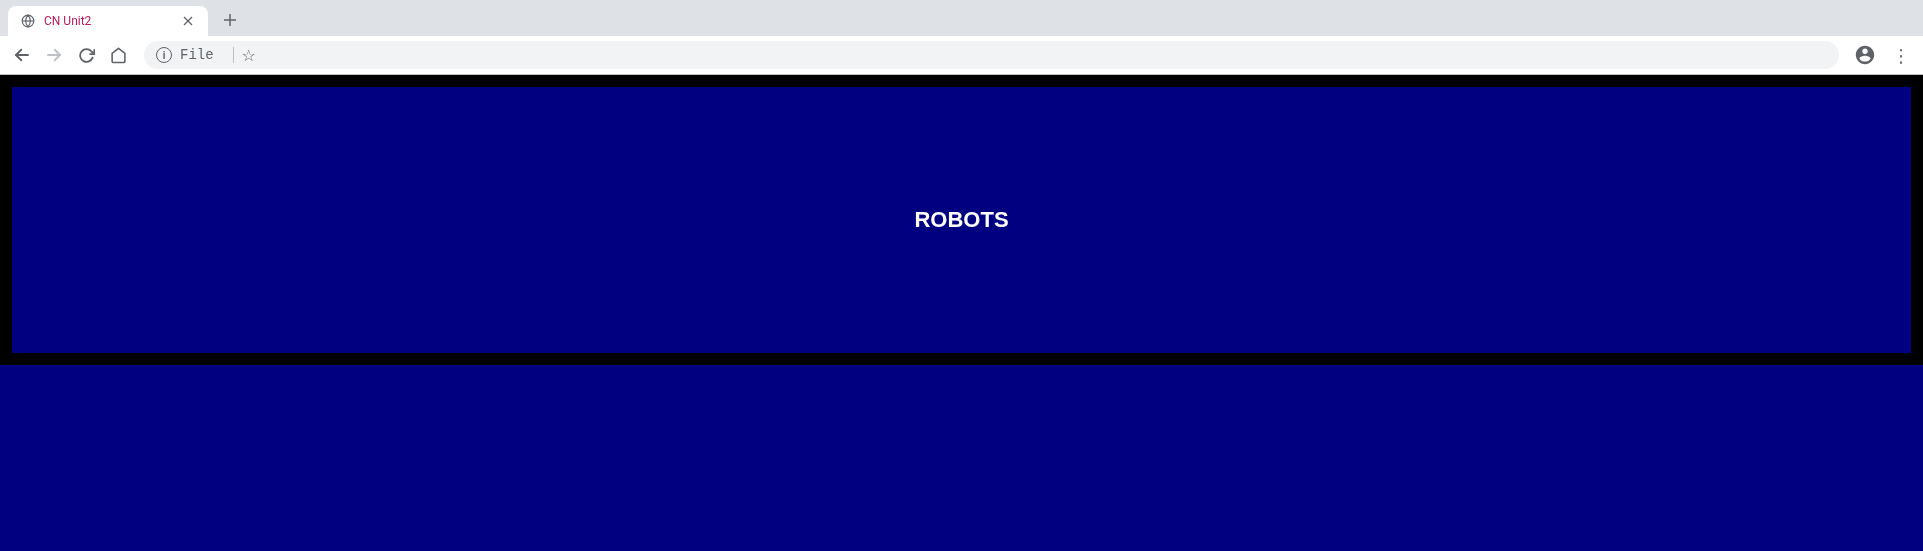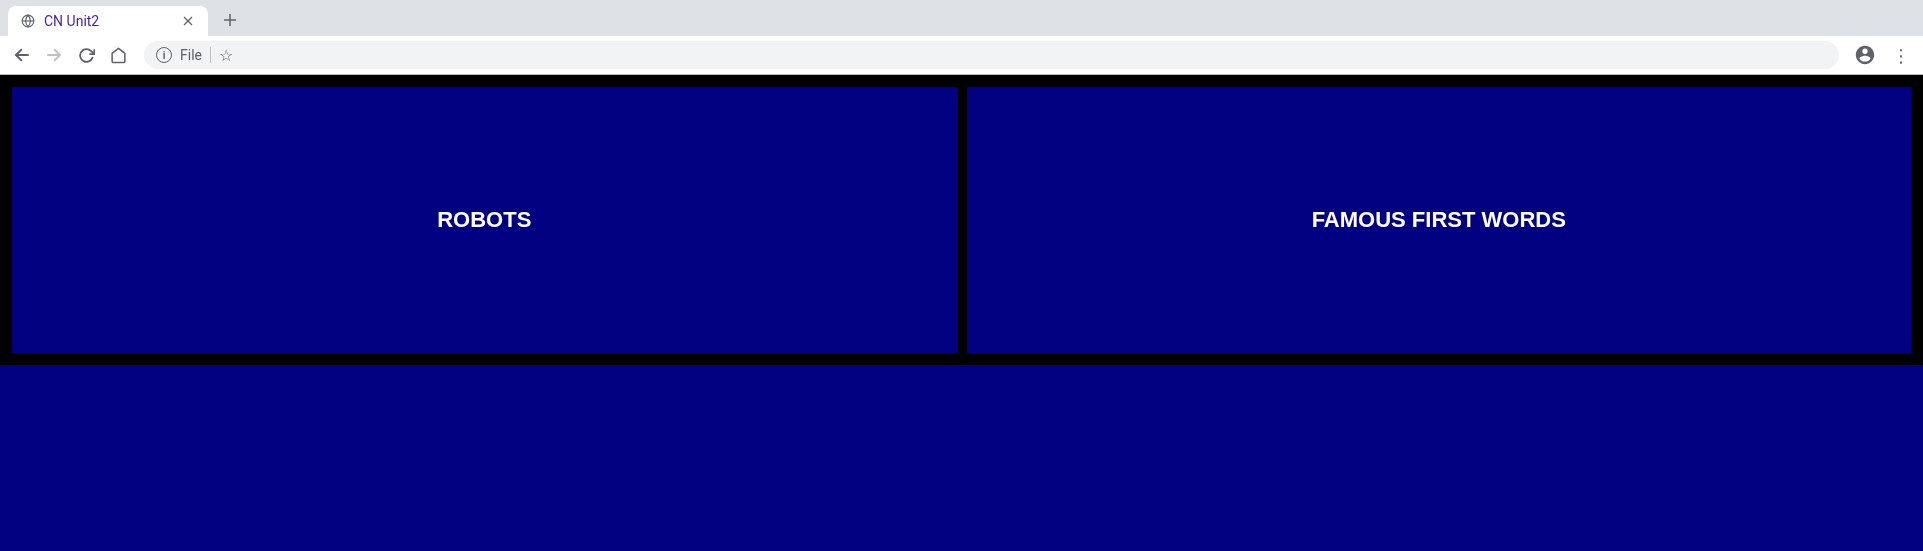--- a/index.html
+++ b/index.html
@@ -37,22 +37,22 @@
     }
     .tab-favicon {
       width: 16px;
       height: 16px;
       display: flex;
       align-items: center;
       justify-content: center;
       color: #5f6368;
     }
     .tab-title {
-      font-size: 14px;
-      color: #4c1d95;
+      font-size: 12px;
+      color: #be185d;
       flex: 1;
       white-space: nowrap;
       overflow: hidden;
       text-overflow: ellipsis;
     }
     .tab-close {
       width: 16px;
       height: 16px;
       display: flex;
       align-items: center;
@@ -116,22 +116,23 @@
       align-items: center;
       justify-content: center;
       color: #5f6368;
       border: 1px solid #5f6368;
       border-radius: 50%;
       font-size: 10px;
       font-weight: bold;
     }
     .address-scheme {
       color: #5f6368;
-      padding-right: 8px;
+      padding-right: 19px;
       border-right: 1px solid #c0c0c0;
+      font-family: Liberation Mono, monospace;
     }
     .address-path {
       color: #202124;
       flex: 1;
     }
     .address-star {
       color: #5f6368;
       font-size: 16px;
     }
     .toolbar-right {
@@ -254,17 +255,14 @@
       <div class="menu-button">⋮</div>
     </div>
   </div>
 </div>
 
 <div class="content">
   <div class="board">
     <div class="category-card">
       <span class="category-label">ROBOTS</span>
     </div>
-    <div class="category-card">
-      <span class="category-label">FAMOUS FIRST WORDS</span>
-    </div>
   </div>
 </div>
 
 </body></html>

